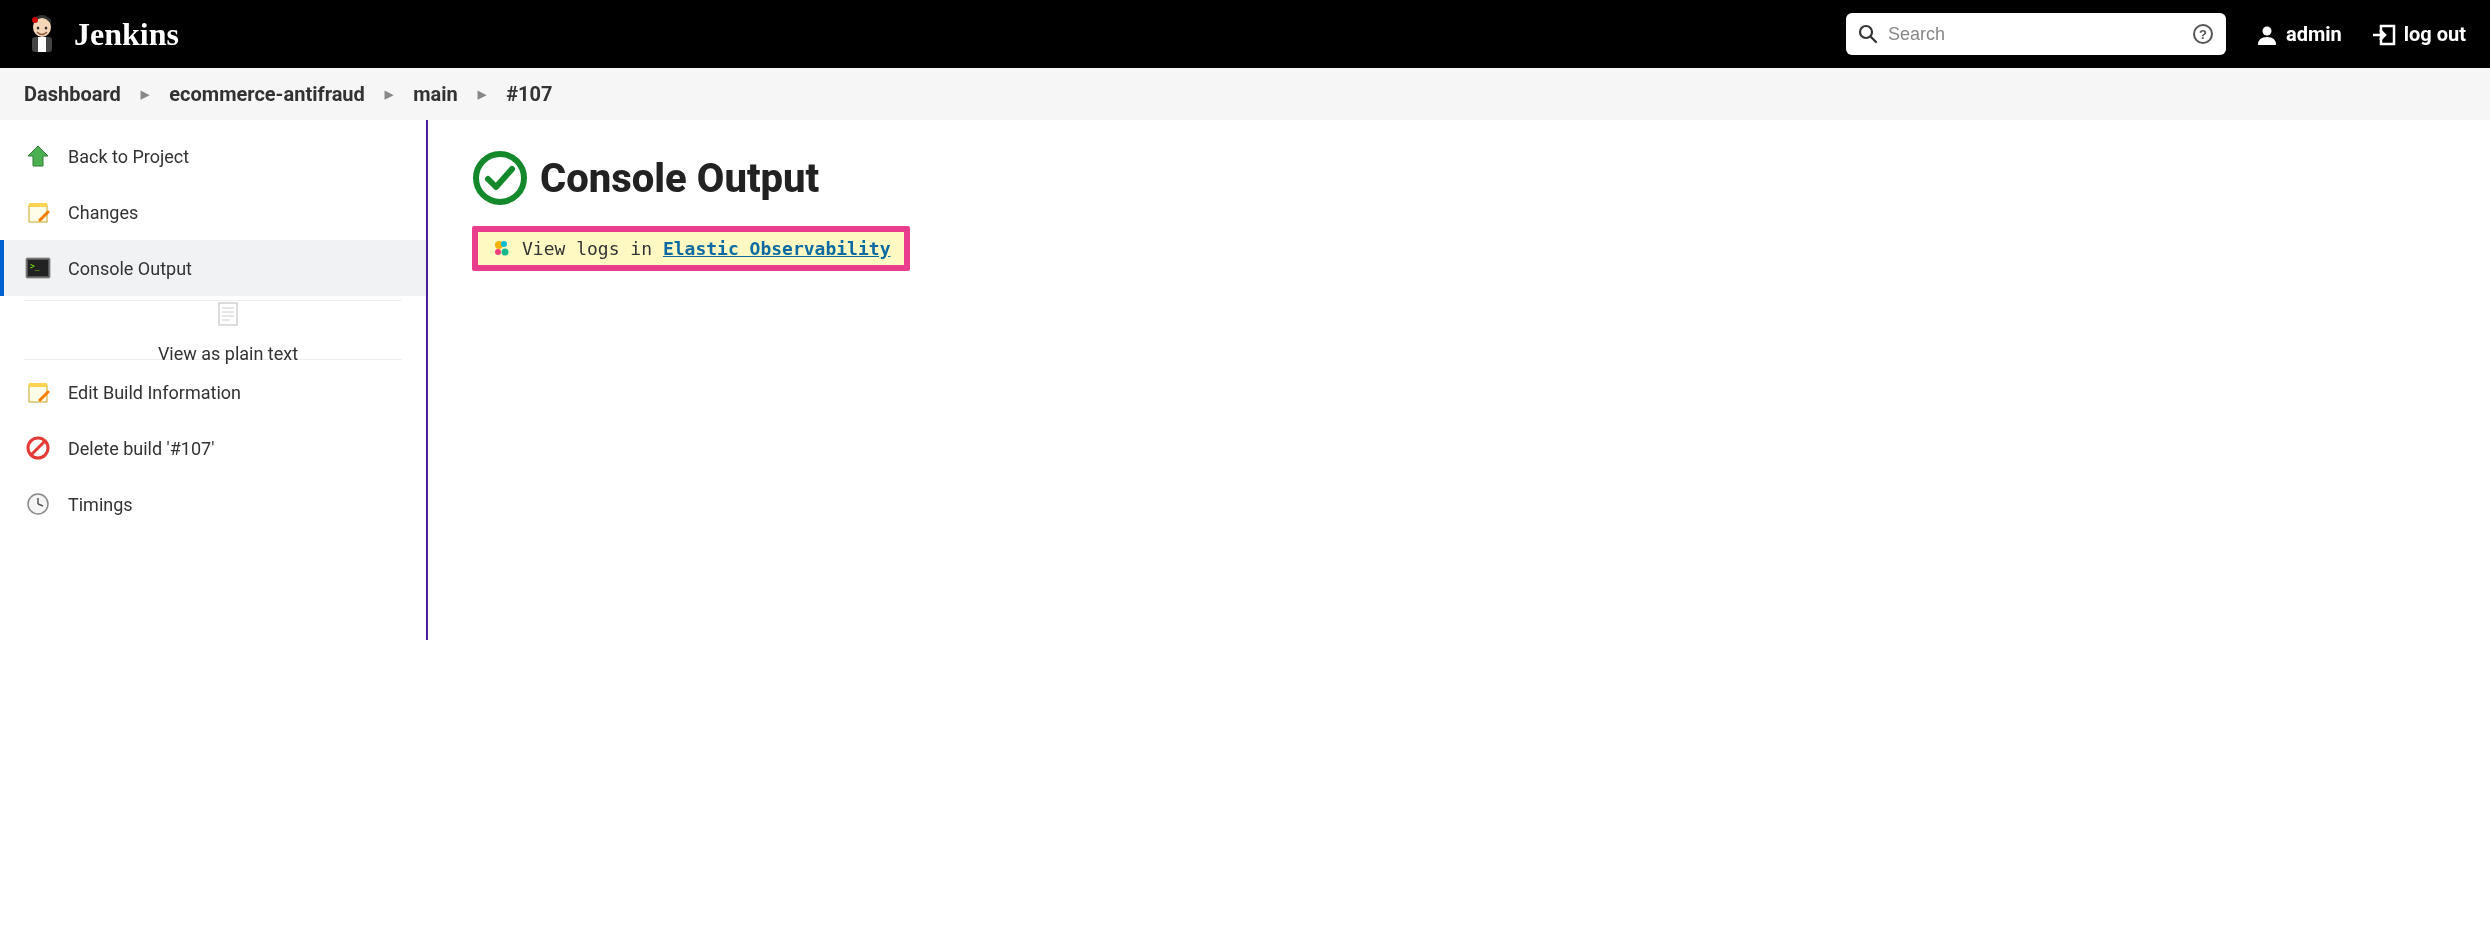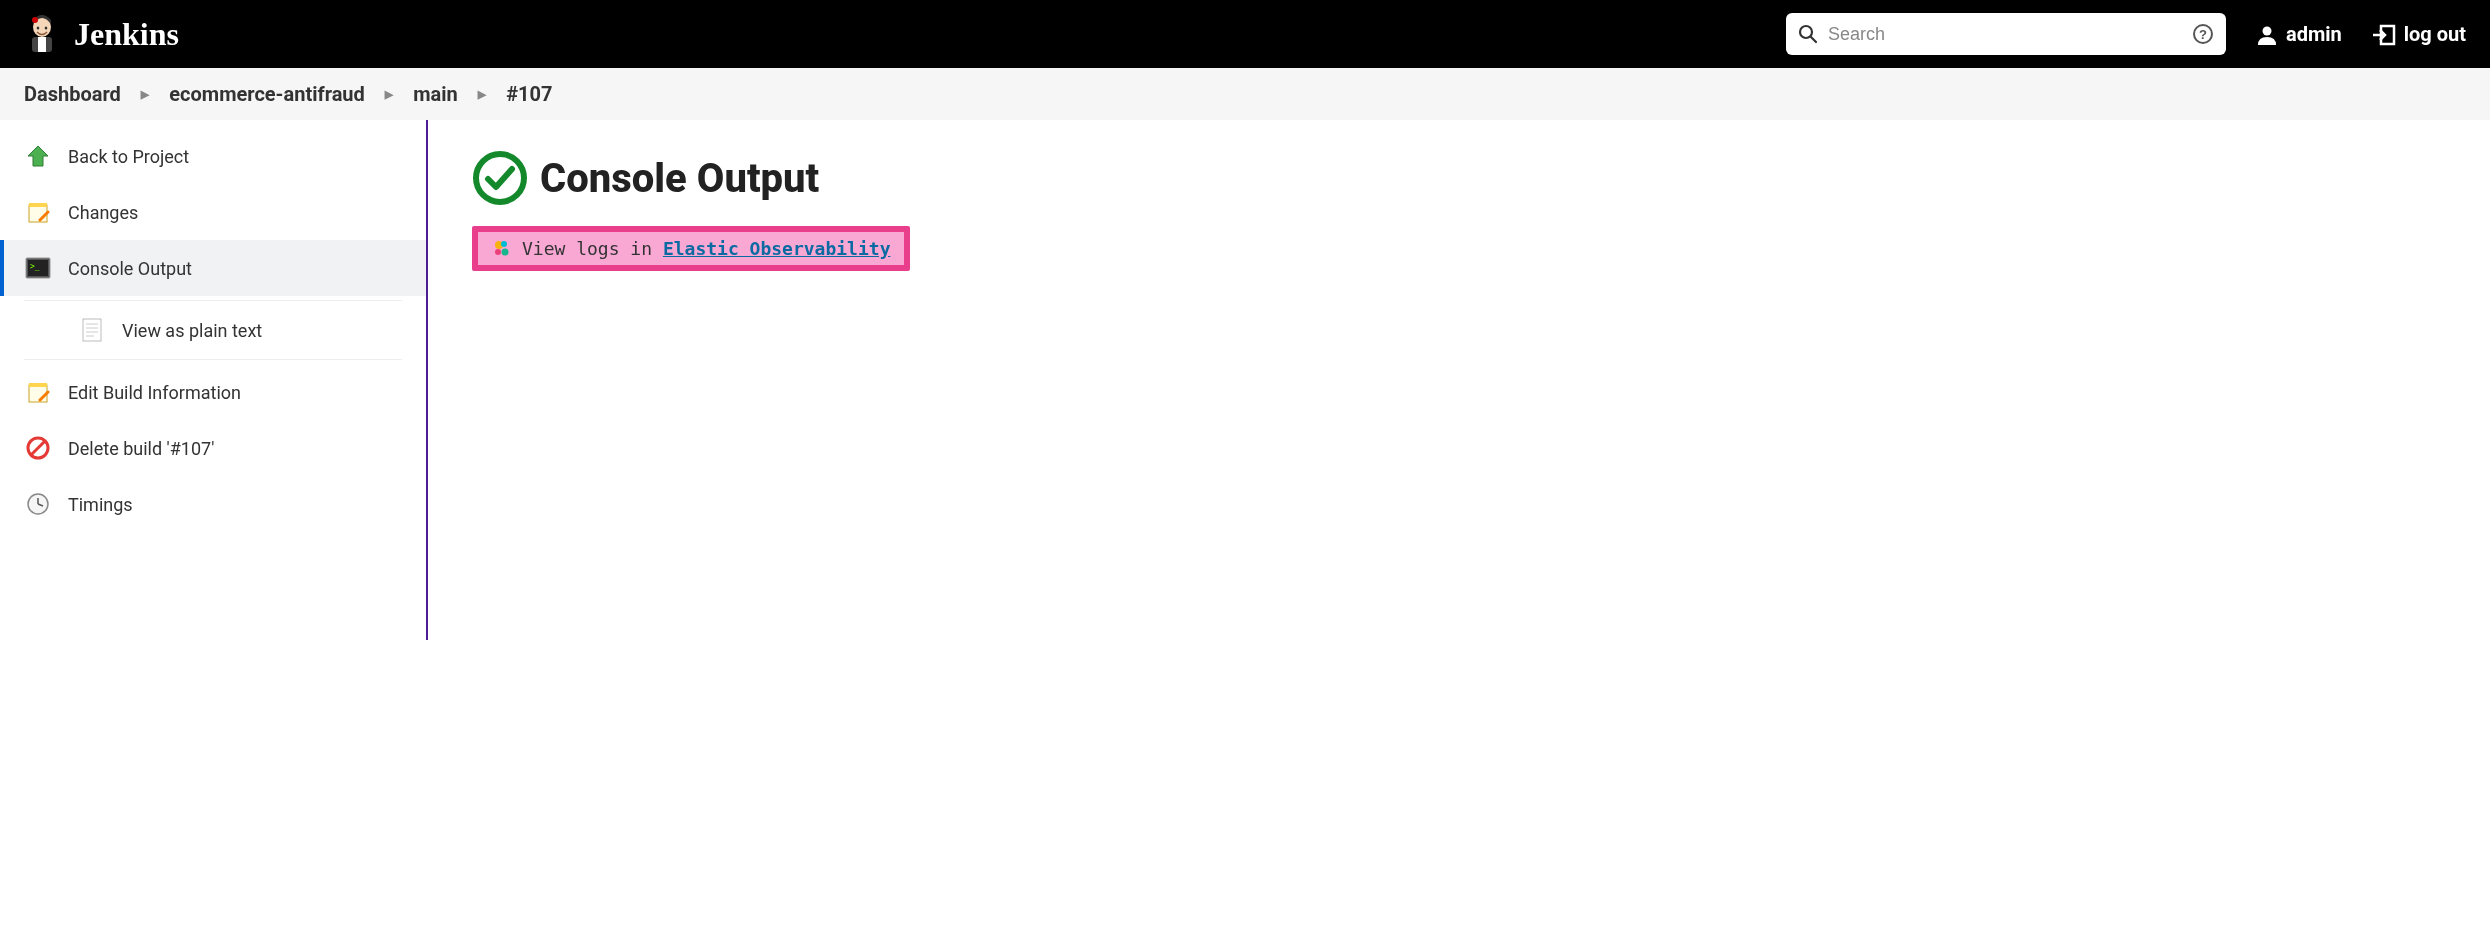--- a/index.html
+++ b/index.html
@@ -3,44 +3,44 @@
 <meta charset="utf-8">
 <style>
   * { margin: 0; padding: 0; box-sizing: border-box; }
   body { font-family: -apple-system, BlinkMacSystemFont, "Segoe UI", Roboto, Helvetica, Arial, sans-serif; background: #fff; }
 
   
   .header { background: #000; height: 68px; display: flex; align-items: center; padding: 0 24px; }
   .logo-wrap { display: flex; align-items: center; gap: 14px; cursor: pointer; }
   .logo-text { color: #fff; font-size: 32px; font-weight: 700; font-family: Georgia, "Times New Roman", serif; }
   .header-spacer { flex: 1; }
-  .search-box { background: #fff; border-radius: 6px; height: 42px; width: 440px; display: flex; align-items: center; padding: 0 12px; gap: 10px; }
+  .search-box { background: #fff; border-radius: 6px; height: 42px; width: 380px; display: flex; align-items: center; padding: 0 12px; gap: 10px; }
   .search-box input { flex: 1; border: 0; outline: 0; font-size: 18px; color: #333; background: transparent; }
   .search-box input::placeholder { color: #888; }
   .search-help { color: #555; display: flex; align-items: center; }
   .hdr-link { color: #fff; font-size: 20px; font-weight: 700; display: flex; align-items: flex-end; gap: 8px; margin-left: 30px; cursor: pointer; }
 
   
   .breadcrumbs { background: #f6f6f6; height: 52px; display: flex; align-items: center; padding: 0 24px; gap: 20px; font-size: 20px; font-weight: 700; color: #333; }
   .breadcrumbs .crumb { cursor: pointer; }
   .breadcrumbs .sep { color: #888; font-size: 11px; }
 
   
   .body { display: flex; }
   .sidebar { width: 428px; border-right: 2px solid #4c1d95; min-height: 520px; padding-top: 8px; }
   .side-item { display: flex; align-items: center; height: 56px; padding: 0 24px; gap: 16px; font-size: 18px; color: #333; cursor: pointer; }
   .side-item.active { background: #f0f2f4; border-left: 4px solid #0062d1; padding-left: 20px; }
-  .side-item.sub { padding-left: 54px; border-top: 1px solid #eee; border-bottom: 1px solid #eee; margin: 4px 24px; height: 60px; }
+  .side-item.sub { padding-left: 54px; border-top: 1px solid #eee; border-bottom: 1px solid #eee; margin: 4px 24px; height: 60px; flex-direction: column; }
   .side-icon { width: 28px; height: 28px; display: flex; align-items: center; justify-content: center; }
 
   .main { flex: 1; padding: 30px 44px; }
   .page-title-row { display: flex; align-items: center; gap: 12px; margin-bottom: 20px; }
   .page-title { font-size: 40px; font-weight: 800; color: #222; }
 
-  .callout { border: 6px solid #e83e8c; border-radius: 2px; background: #f9a8d4; padding: 6px 14px; display: inline-block; }
+  .callout { border: 6px solid #e83e8c; border-radius: 2px; background: #fef9c3; padding: 6px 14px; display: inline-block; }
   .callout-inner { font-family: "Menlo", "Consolas", monospace; font-size: 18px; color: #333; display: flex; align-items: center; gap: 10px; }
   .callout-link { color: #0b6aa2; font-weight: 700; }
 
   
   svg { display: block; }
 </style>
 </head>
 <body>
 
 <div class="header">

